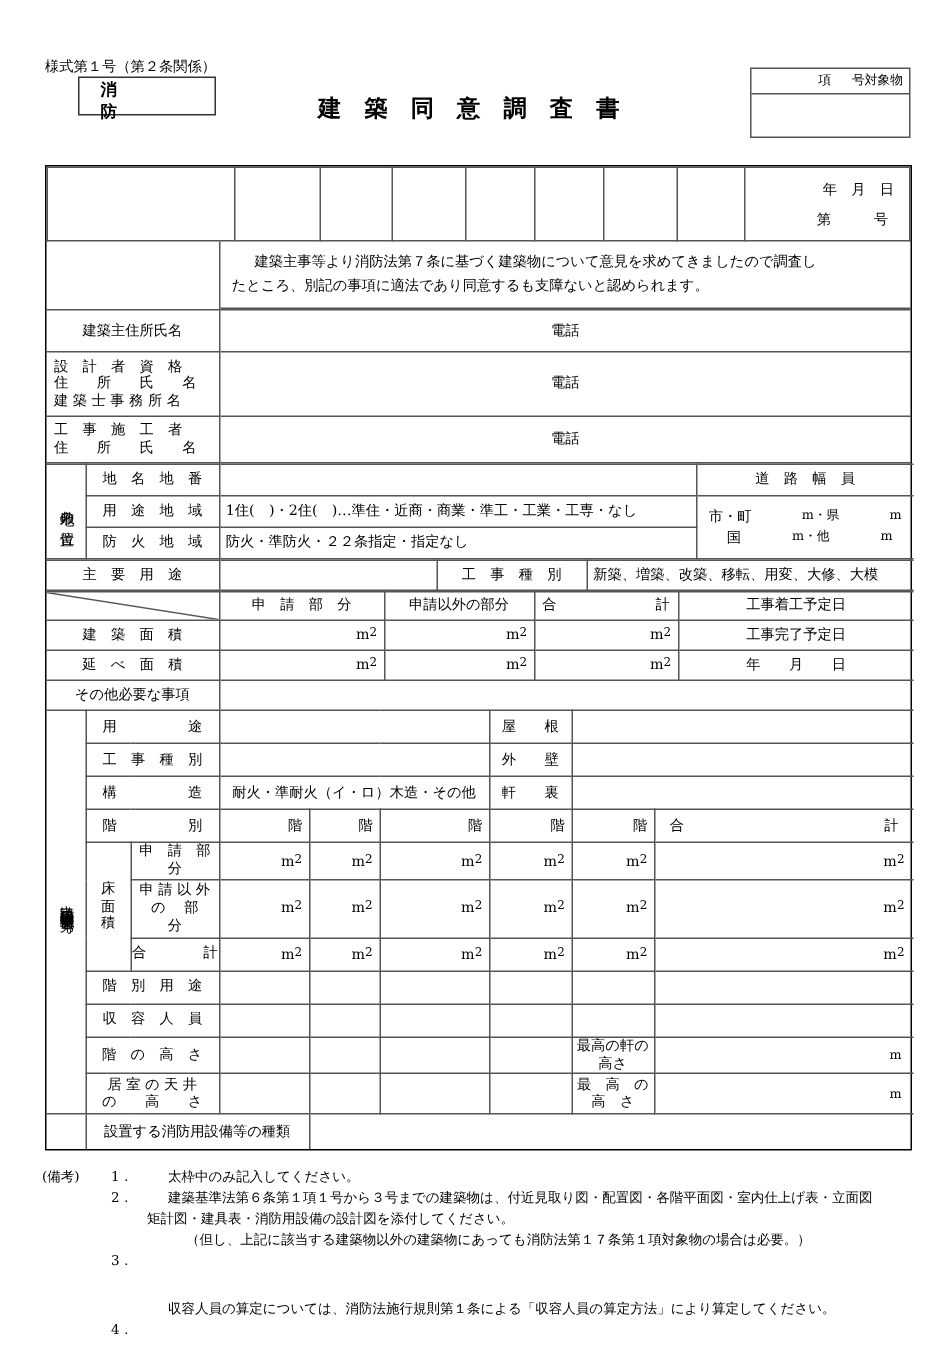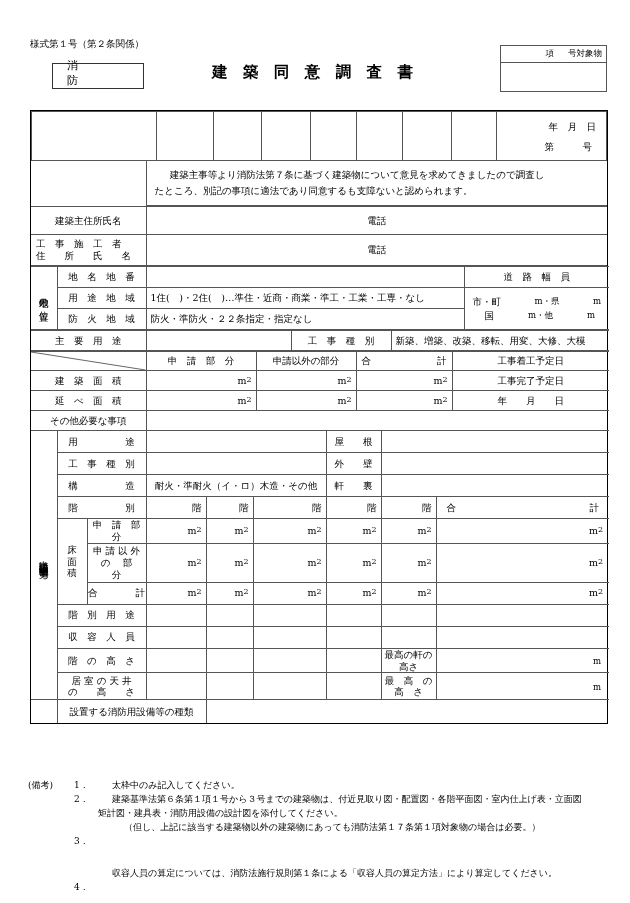--- a/index.html
+++ b/index.html
@@ -35,23 +35,23 @@
     padding:0 10px;
   }
   .sp3{letter-spacing:3px;}
   .sm{font-size:8.5px;}
   .xs{font-size:7.5px;}
   .tight{letter-spacing:-0.5px;}
 
   
   .formno{position:absolute;left:30px;top:38px;font-size:9.5px;white-space:nowrap;}
   .shoubou{
-    position:absolute;left:52px;top:63px;width:90px;height:24px;
+    position:absolute;left:52px;top:51px;width:90px;height:24px;
     border:1.3px solid #333;
-    display:flex;align-items:flex-end;justify-content:center;
+    display:flex;align-items:flex-start;justify-content:center;font-weight:bold;
   }
   .shoubou span{letter-spacing:14px;padding-left:14px;font-size:11px;}
   .maintitle{
     position:absolute;left:190px;top:62px;width:250px;
     text-align:center;font-size:15.5px;letter-spacing:5px;
     font-weight:bold;
   }
   .objbox{
     position:absolute;left:500px;top:45px;width:105px;height:45px;
     border:1px solid #555;
@@ -167,20 +167,36 @@
       </table>
 
     <table>
       <colgroup>
           <col style="width:115px">
           <col>
         </colgroup>
       <tbody>
           <tr>
         <td class="c" style="height:27px;border-left:none;">建築主住所氏名</td>
+        <td class="c" style="border-right:none;">
+          <span>電話</span>
+        </td>
+      </tr>
+      <tr>
+        <td style="height:40px;border-left:none;padding:1px 5px;">
+          <div class="just" style="padding:0;">
+                <span>設　計　者　資　格</span>
+              </div>
+          <div class="just" style="padding:0;">
+                <span>住　　所　　氏　　名</span>
+              </div>
+          <div class="just" style="padding:0;">
+                <span>建 築 士 事 務 所 名</span>
+              </div>
+        </td>
         <td class="c" style="border-right:none;">
           <span>電話</span>
         </td>
       </tr>
       <tr>
         <td style="height:28px;border-left:none;padding:1px 5px;">
           <div>工　事　施　工　者</div>
           <div>住　　所　　氏　　名</div>
         </td>
         <td class="c" style="border-right:none;">

